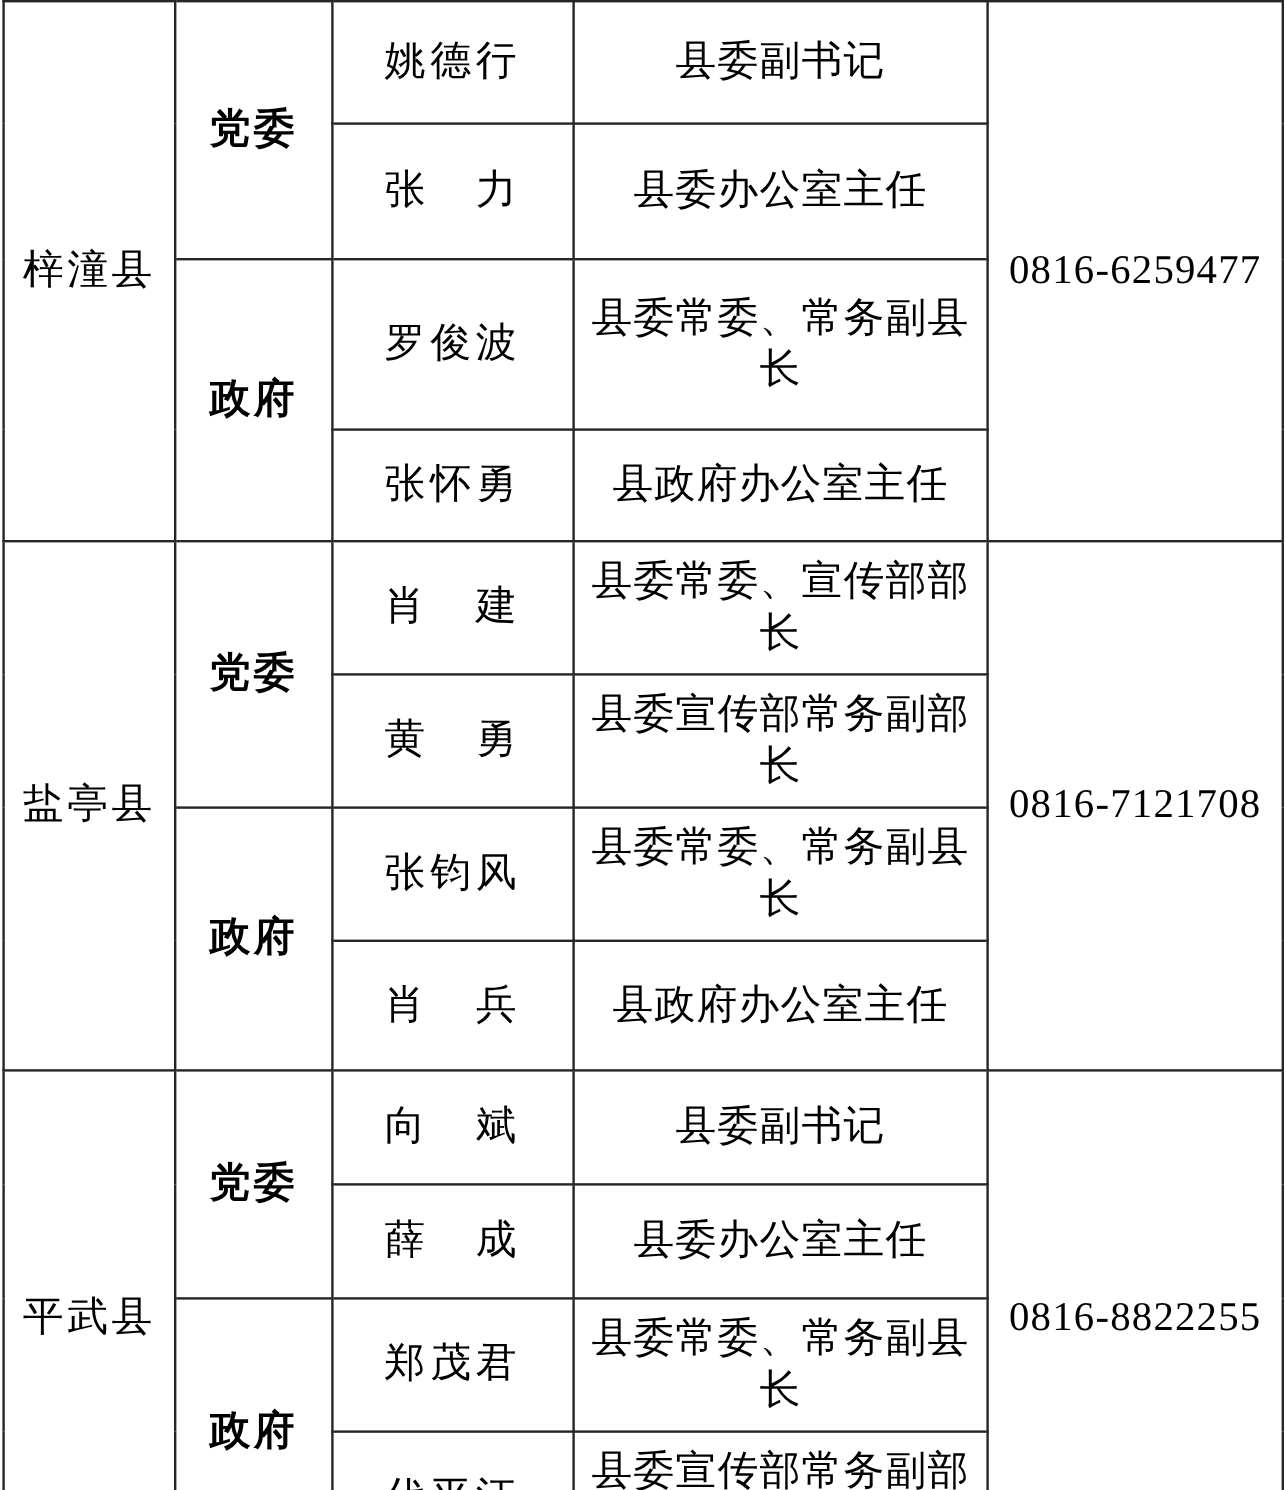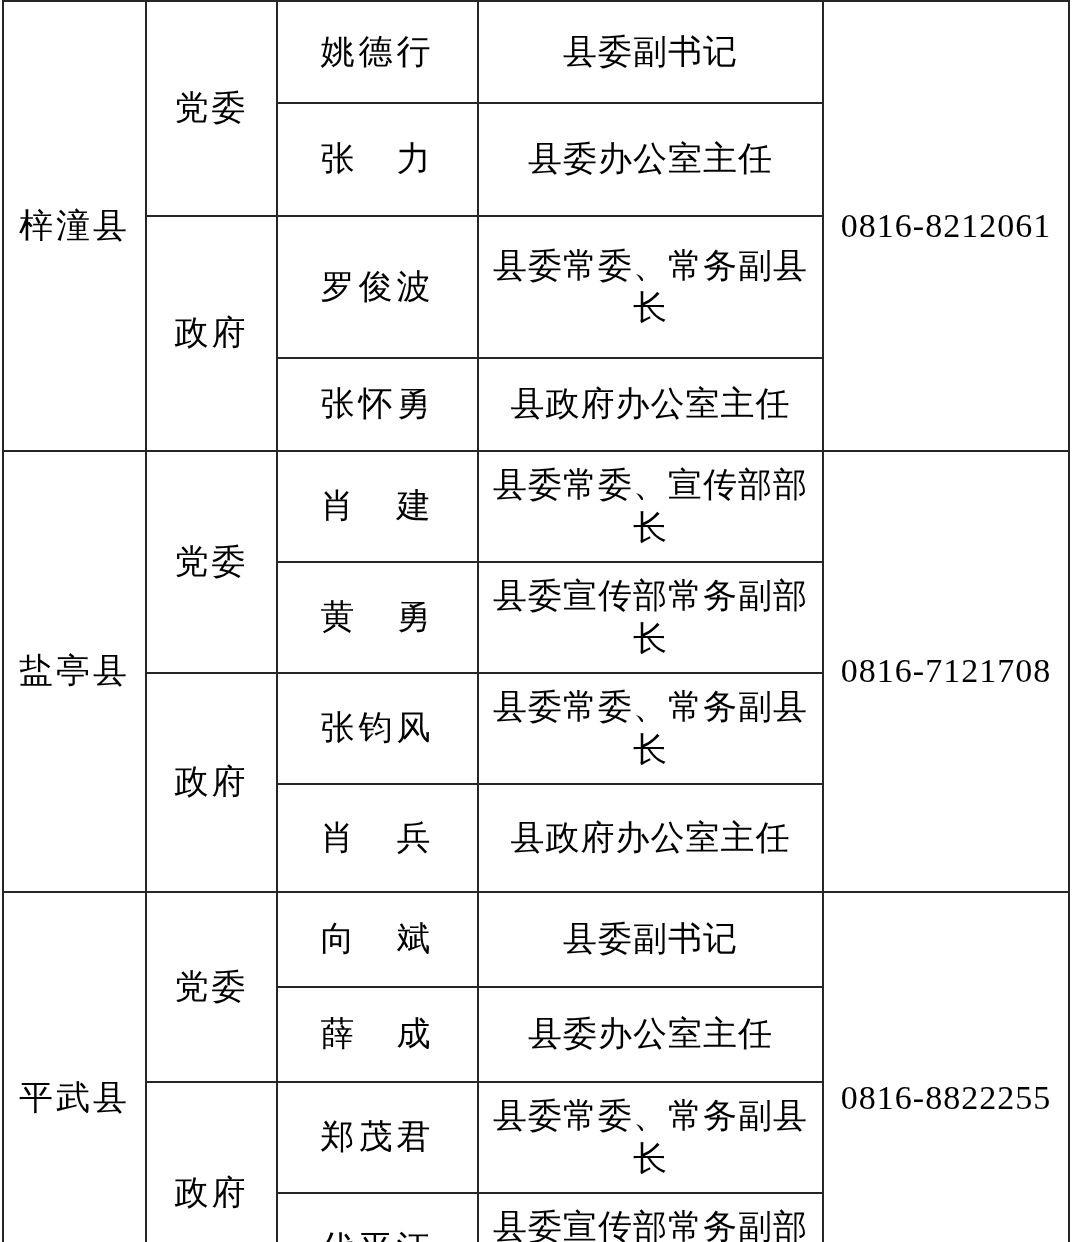--- a/index.html
+++ b/index.html
@@ -34,21 +34,21 @@
     line-height: 1.25;
     overflow: hidden;
   }
   col.c-county { width: 143px; }
   col.c-org    { width: 131px; }
   col.c-name   { width: 201px; }
   col.c-title  { width: 345px; }
   col.c-phone  { width: 246px; }
 
   td.county { letter-spacing: 3px; margin-top: 32px; }
-  td.org    { letter-spacing: 3px; }
+  td.org    { letter-spacing: 3px; font-weight: bold; }
   td.name   { letter-spacing: 4px; }
   td.title  { letter-spacing: 1px; margin-top: 17px; }
   td.phone  { font-size: 37px; letter-spacing: 1px; }
 
   
   tr.r1  { height: 102px; }
   tr.r2  { height: 113px; }
   tr.r3  { height: 142px; }
   tr.r4  { height: 93px;  }
   tr.r5  { height: 104px; }
@@ -72,21 +72,21 @@
       <col class="c-title">
       <col class="c-phone">
     </colgroup>
     <tbody>
 
       <tr class="r1">
         <td class="county" rowspan="4">梓潼县</td>
         <td class="org" rowspan="2">党委</td>
         <td class="name">姚德行</td>
         <td class="title">县委副书记</td>
-        <td class="phone" rowspan="4">0816-8212061</td>
+        <td class="phone" rowspan="4">0816-6259477</td>
       </tr>
       <tr class="r2">
         <td class="name">张　力</td>
         <td class="title">县委办公室主任</td>
       </tr>
       <tr class="r3">
         <td class="org" rowspan="2">政府</td>
         <td class="name">罗俊波</td>
         <td class="title">县委常委、常务副县长</td>
       </tr>

